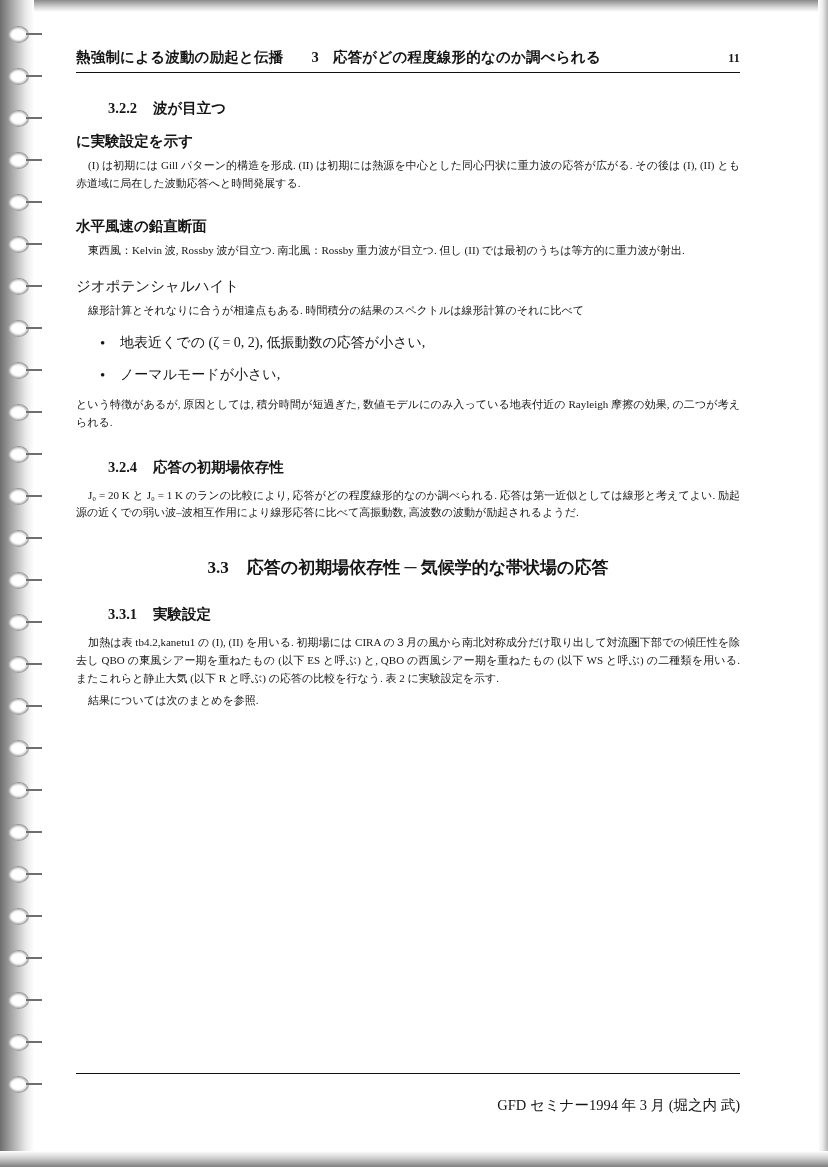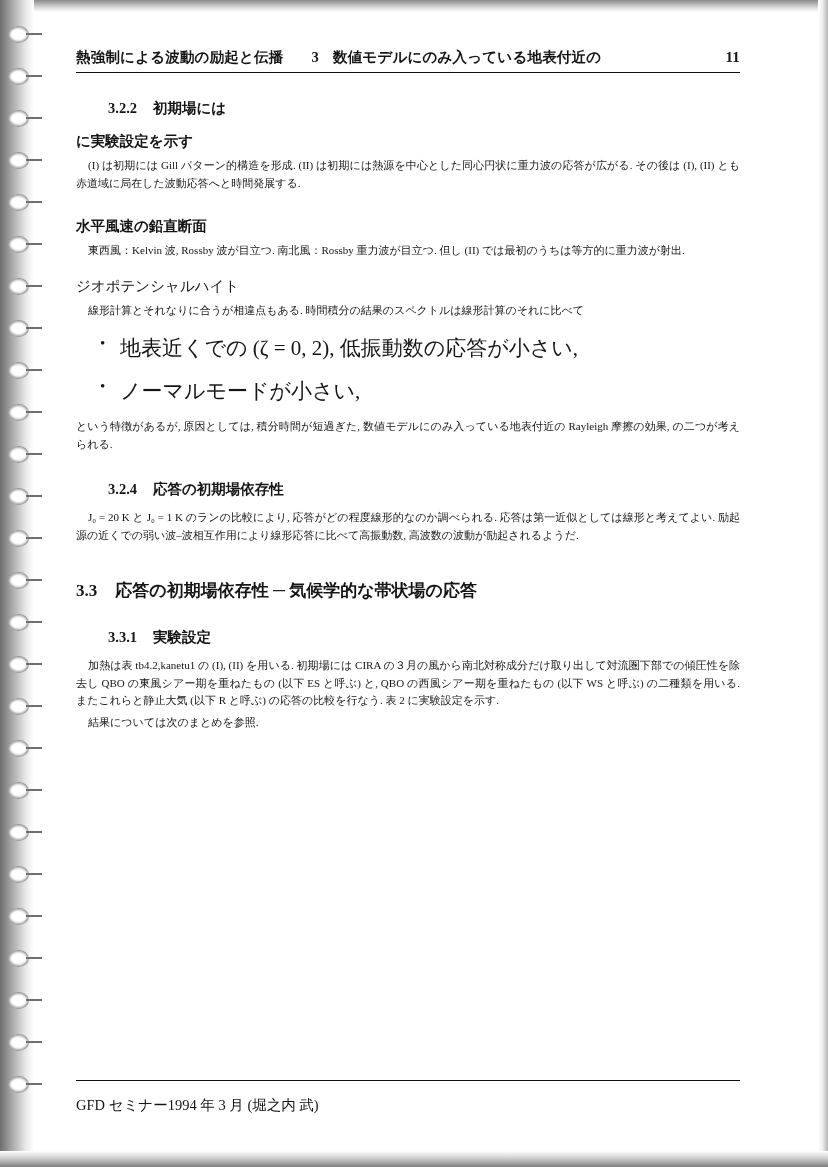--- a/index.html
+++ b/index.html
@@ -77,33 +77,34 @@
     align-items: baseline;
     font-weight: bold;
     font-size: 14.5px;
     padding-bottom: 5px;
     border-bottom: 1.6px solid #111;
     letter-spacing: 0.2px;
   }
   .runhead .rh-left { white-space: nowrap; }
   .runhead .rh-mid { margin-left: 28px; flex: 1; }
   .runhead .rh-mid .secno { margin-right: 14px; }
-  .runhead .rh-page { font-size: 15px; }
+  .runhead .rh-page { font-size: 12px; }
 
   h3.sub {
     font-size: 14.5px;
     font-weight: bold;
     margin: 26px 0 10px 0;
   }
   h3.sub .num { margin-right: 16px; margin-left: 32px; }
 
   h2.sec {
     font-size: 17px;
     font-weight: bold;
     margin: 34px 0 14px 0;
+    text-align: center;
   }
   h2.sec .num { margin-right: 18px; }
 
   .boldline {
     font-size: 14.5px;
     font-weight: bold;
     margin: 14px 0 6px 0;
   }
   .plainline {
     font-size: 14.5px;
@@ -117,21 +118,21 @@
     text-align: justify;
   }
   p.indent { text-indent: 1.1em; }
 
   ul.bullets {
     list-style: none;
     margin: 12px 0 10px 0;
     padding: 0 0 0 44px;
   }
   ul.bullets li {
-    font-size: 21px;
+    font-size: 14px;
     line-height: 1.6;
     margin: 9px 0;
     position: relative;
   }
   ul.bullets li::before {
     content: "\2022";
     position: absolute;
     left: -20px;
     top: -1px;
     font-size: 15px;
@@ -139,23 +140,23 @@
 
   .gap-sm { height: 10px; }
 
   
   .footer {
     position: absolute;
     left: 76px;
     bottom: 52px;
     width: 664px;
     border-top: 1.6px solid #111;
-    padding-top: 15px;
+    padding-top: 22px;
     display: flex;
-    justify-content: flex-start;
+    justify-content: flex-end;
     font-size: 14.5px;
   }
 </style>
 </head>
 <body>
 
 <div class="page">
   <div class="edge-top"></div>
   <div class="edge-left"></div>
   <div class="edge-right"></div>
@@ -214,27 +215,27 @@
       <div class="tick" style="top: 1015px;"></div>
       <div class="hole" style="top: 1050px;"></div>
       <div class="tick" style="top: 1057px;"></div>
     </div>
 
   <div class="content">
 
     <div class="runhead">
       <span class="rh-left">熱強制による波動の励起と伝播</span>
       <span class="rh-mid">
-        <span class="secno">3</span><span>数値モデルにのみ入っている地表付近の</span>
+        <span class="secno">3</span><span>応答がどの程度線形的なのか調べられる</span>
       </span>
       <span class="rh-page">11</span>
     </div>
 
     <h3 class="sub">
-      <span class="num">3.2.2</span><span>初期場には</span>
+      <span class="num">3.2.2</span><span>波が目立つ</span>
     </h3>
 
     <div class="boldline">に実験設定を示す</div>
     <p class="para indent">(I) は初期には Gill パターン的構造を形成. (II) は初期には熱源を中心とした同心円状に重力波の応答が広がる. その後は (I), (II) とも赤道域に局在した波動応答へと時間発展する.</p>
 
     <div class="gap-sm"></div>
     <div class="boldline">水平風速の鉛直断面</div>
     <p class="para indent">東西風：Kelvin 波, Rossby 波が目立つ. 南北風：Rossby 重力波が目立つ. 但し (II) では最初のうちは等方的に重力波が射出.</p>
 
     <div class="plainline">ジオポテンシャルハイト</div>

